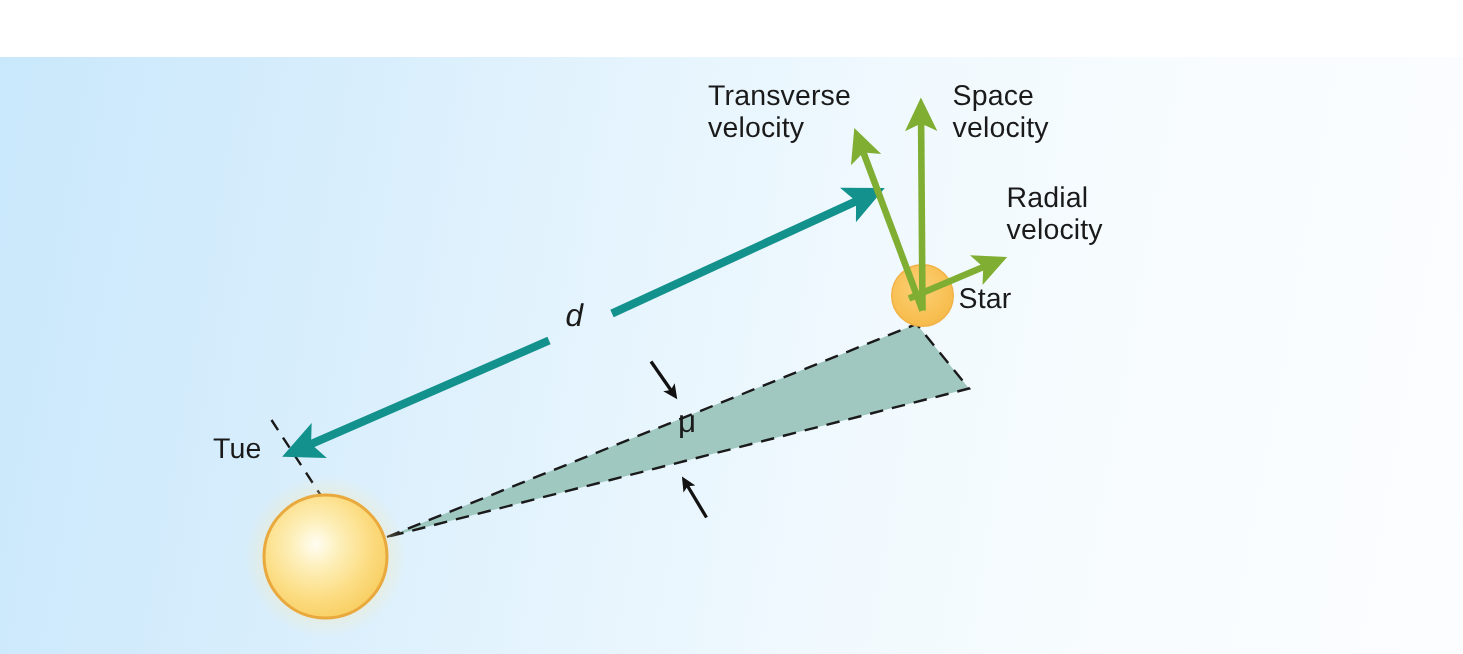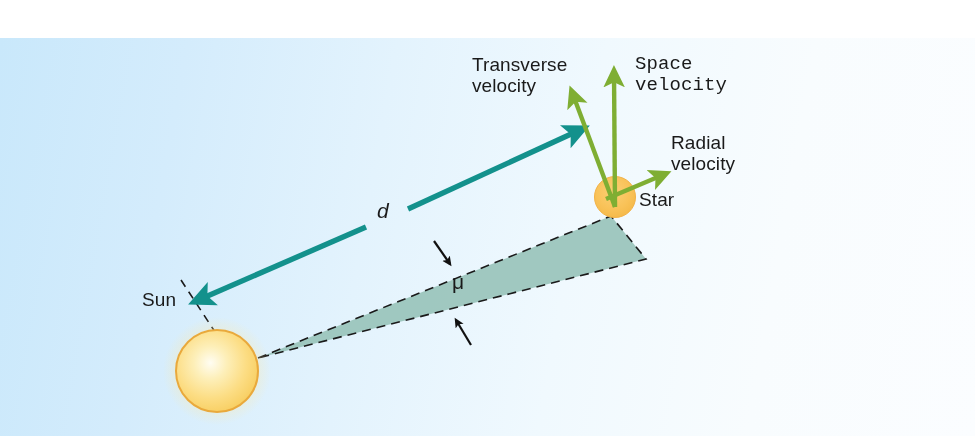--- a/index.html
+++ b/index.html
@@ -114,29 +114,29 @@
     <circle cx="217" cy="333" r="54" fill="url(#sunGlow)"></circle>
     <circle cx="217" cy="333" r="41" fill="url(#sunGrad)" stroke="#e9a93c" stroke-width="2"></circle>
 
     <line x1="434" y1="203" x2="450" y2="226" stroke="#111111" stroke-width="2.2" marker-end="url(#blackHead)"></line>
     <line x1="471" y1="307" x2="456" y2="282" stroke="#111111" stroke-width="2.2" marker-end="url(#blackHead)"></line>
   </svg>
 
   <div class="lbl" style="left:472px; top:16px;">Transverse
 velocity</div>
 
-  <div class="lbl" style="left:635px; top:16px;font-family:Liberation Mono, monospace;">Space
+  <div class="lbl" style="left:635px; top:16px;">Space
 velocity</div>
 
-  <div class="lbl" style="left:671px; top:94px;">Radial
+  <div class="lbl" style="left:671px; top:84px;">Radial
 velocity</div>
 
   <div class="lbl" style="left:639px; top:151px;text-align:right;">Star</div>
 
-  <div class="lbl" style="left:142px; top:251px;">Sun</div>
+  <div class="lbl" style="left:142px; top:251px;">Tue</div>
 
   <div class="lbl lbl-italic" style="left:377px; top:162px;">d</div>
 
   <div class="lbl lbl-mu" style="left:452px; top:233px;">μ</div>
 
 
 
 </div>
 
 </body></html>

